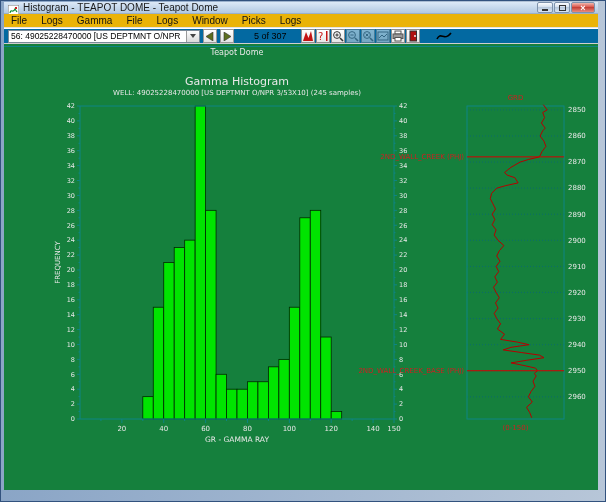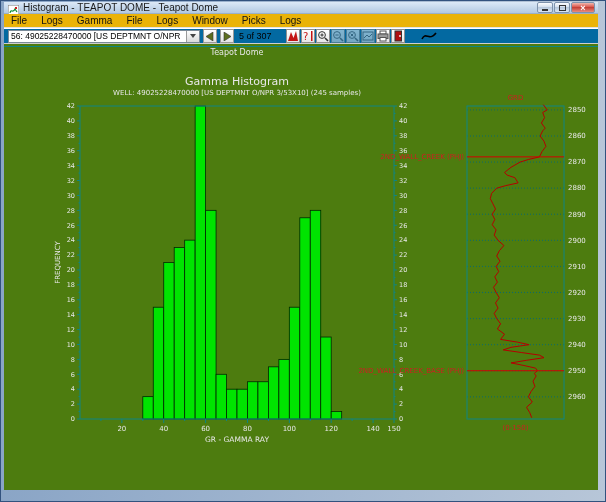--- a/index.html
+++ b/index.html
@@ -17,27 +17,27 @@
   
   .menubar{height:13px;display:flex;align-items:flex-end;background:#eab308;border-bottom:1px solid #e2e2e2;}
   .menu-item{font-size:10px;color:#111;padding:0 7px;line-height:13px;}
   
   .toolbar{height:17px;display:flex;align-items:center;background:#0369a1;border-top:1px solid #ffffff;border-bottom:1px solid #cfcfcf;padding-left:4px;}
   .combo{width:192px;height:13px;background:#fff;border:1px solid #7a8a99;display:flex;align-items:center;box-sizing:border-box;}
   .combo-text{flex:1;font-size:8.5px;color:#000;white-space:nowrap;overflow:hidden;padding-left:2px;}
   .combo-btn{width:12px;height:11px;background:linear-gradient(#fefefe,#d9d9d9);border-left:1px solid #9a9a9a;display:flex;align-items:center;justify-content:center;}
   .tri-down{width:0;height:0;border-left:3px solid transparent;border-right:3px solid transparent;border-top:4px solid #444;}
   .navbtn{width:14px;height:14px;margin-left:3px;border:1px solid #9a9a9a;background:linear-gradient(#fff,#e4e4e4);display:inline-flex;align-items:center;justify-content:center;padding:0;}
-  .pos{font-size:9px;color:#000;margin-left:5px;white-space:nowrap;}
+  .pos{font-size:9px;color:#000;margin-left:20px;white-space:nowrap;}
   .icon-group{display:flex;margin-left:14px;gap:1px;align-items:center;}
   .tbtn{width:14px;height:14px;border:1px solid #8f8f8f;background:linear-gradient(#ffffff,#e6e6e6);display:inline-flex;align-items:center;justify-content:center;padding:0;box-sizing:border-box;}
   .tbtn.dis{opacity:.5;}
   .tbtn.plain{border:none;background:transparent;margin-left:14px;width:18px;}
   
-  .canvas{flex:1;position:relative;background:#4d7c0f;text-decoration:underline;}
+  .canvas{flex:1;position:relative;background:#15803d;text-decoration:underline;}
   .top-rule{position:absolute;left:0;top:2px;width:100%;height:1px;background:#0e8585;}
   .project-label{position:absolute;left:190px;top:4px;width:86px;text-align:center;font-size:8px;color:#e8e8e8;font-family:"DejaVu Sans",sans-serif;}
   svg text{font-family:"DejaVu Sans",sans-serif;}
   .win-bottom{position:absolute;left:0;right:0;bottom:0;height:11px;}
 </style>
 </head>
 <body>
 
 <div class="win">
   <div class="inner">

